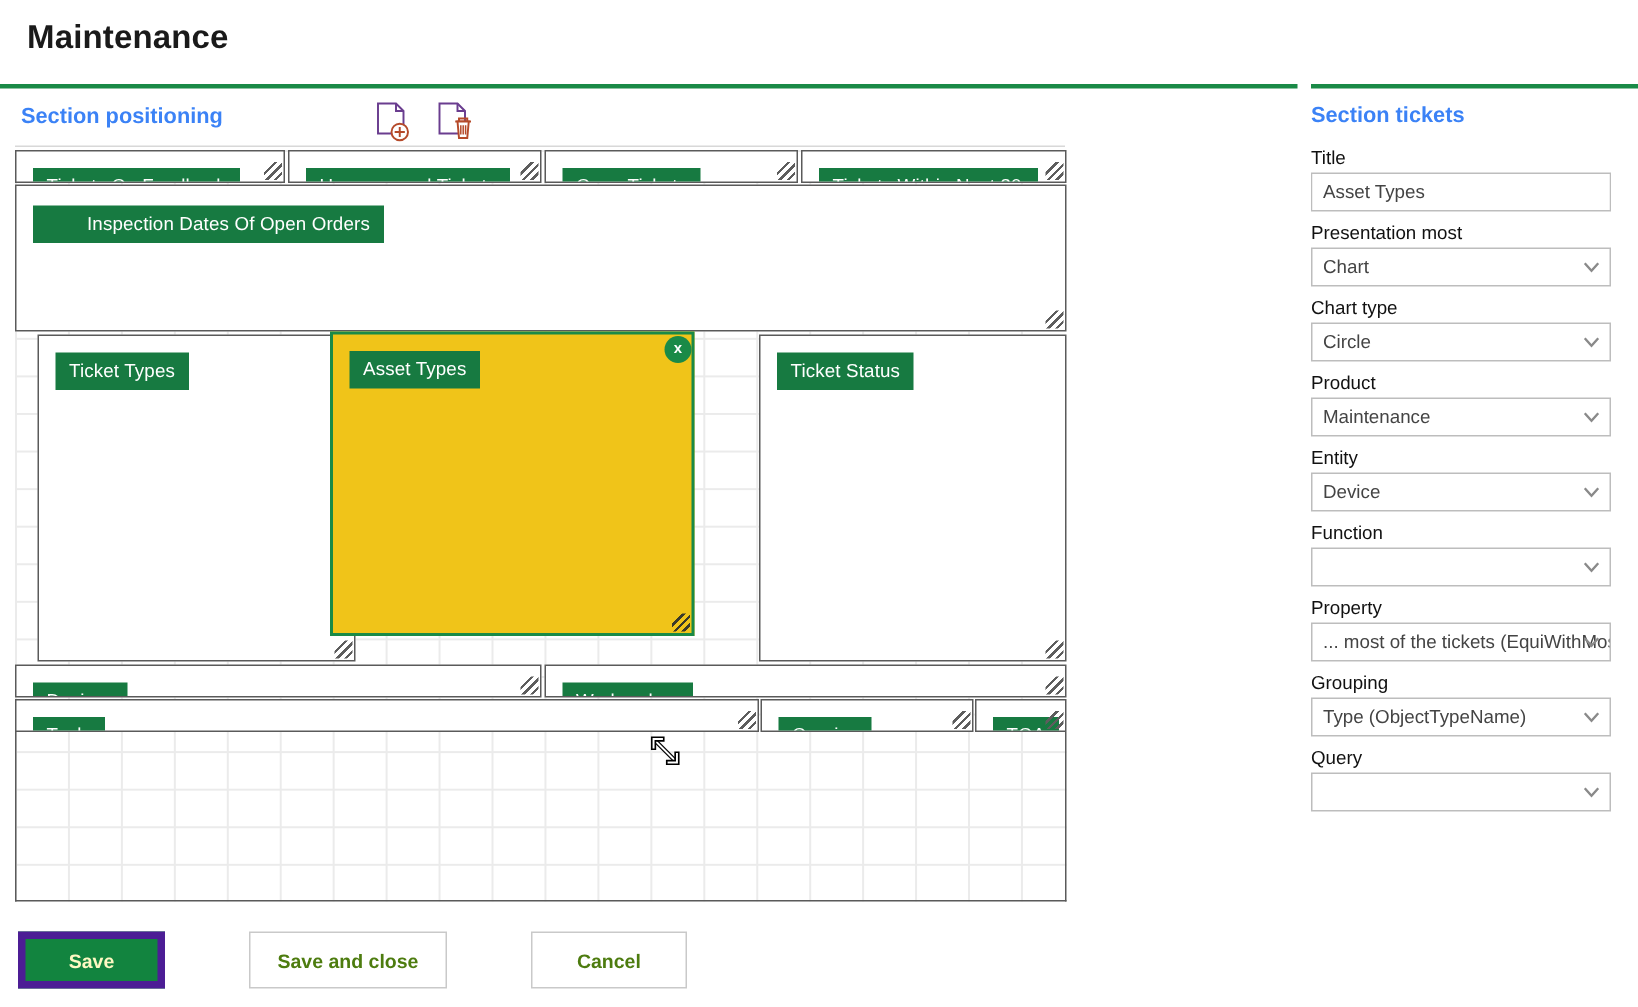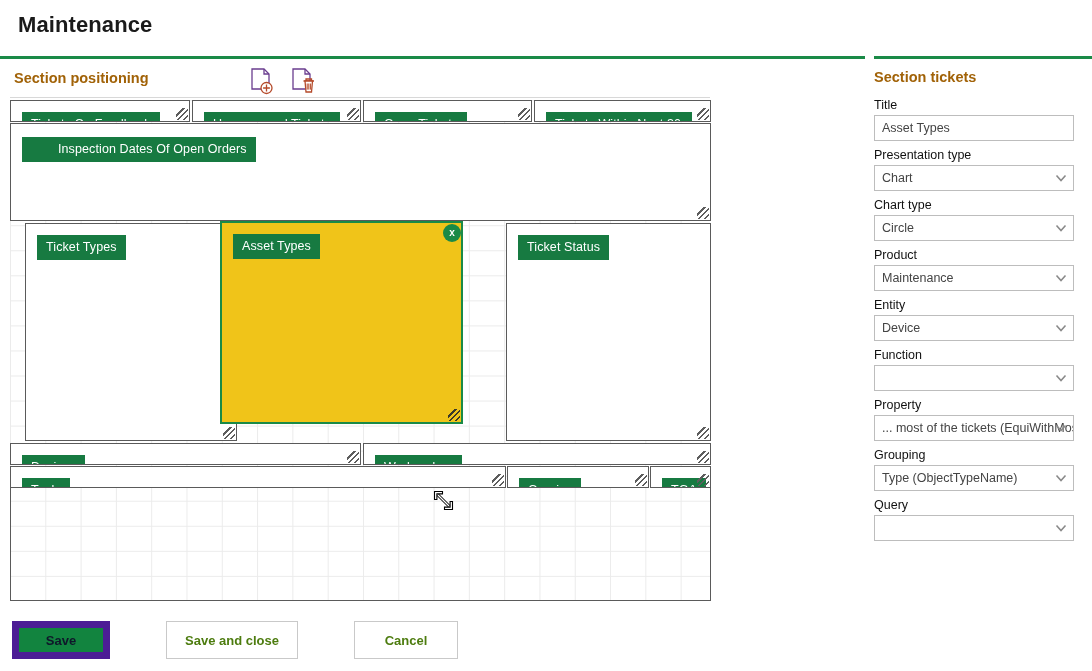--- a/index.html
+++ b/index.html
@@ -41,21 +41,21 @@
     left: 874px; top: 56px;
     width: 218px; height: 3px;
     background: #1a8a47;
   }
 
   
   .panel-heading {
     position: absolute;
     font-size: 14.5px;
     font-weight: bold;
-    color: #a16207;
+    color: #3b82f6;
   }
   #h-sectionpos { left: 14px; top: 70px; }
   #h-sectionset { left: 874px; top: 69px; }
 
   
   .toolbar {
     position: absolute;
     left: 248px; top: 66px;
     display: flex;
     gap: 14px;
@@ -217,22 +217,22 @@
     height: 38px;
     min-width: 104px;
     font-size: 13px;
     font-weight: bold;
     font-family: "Liberation Sans", sans-serif;
     cursor: pointer;
     padding: 0 18px;
   }
   .btn-primary {
     background: #12843f;
-    border: 7px solid #4c1d95;
-    color: #0f172a;
+    border: 5px solid #4c1d95;
+    color: #fef9c3;
     min-width: 98px;
   }
   .btn-ghost {
     background: #ffffff;
     border: 1px solid #c9c9c9;
     color: #4d7c0f;
     margin-left: 44px;
   }
 </style>
 </head>
@@ -360,21 +360,21 @@
   <div id="settings">
 
     <div class="field">
       <span class="field-label">Title</span>
       <div class="field-ctl">
         <input class="val" type="text" value="Asset Types" style="">
       </div>
     </div>
 
     <div class="field">
-      <span class="field-label">Presentation type</span>
+      <span class="field-label">Presentation most</span>
       <div class="field-ctl">
         <span class="val">Chart</span>
         <svg class="chev" viewBox="0 0 12 12">
             <path d="M1.5 3.5 L6 8.5 L10.5 3.5" fill="none" stroke="#8a8a8a" stroke-width="1.6"></path>
           </svg>
       </div>
     </div>
 
     <div class="field">
       <span class="field-label">Chart type</span>

